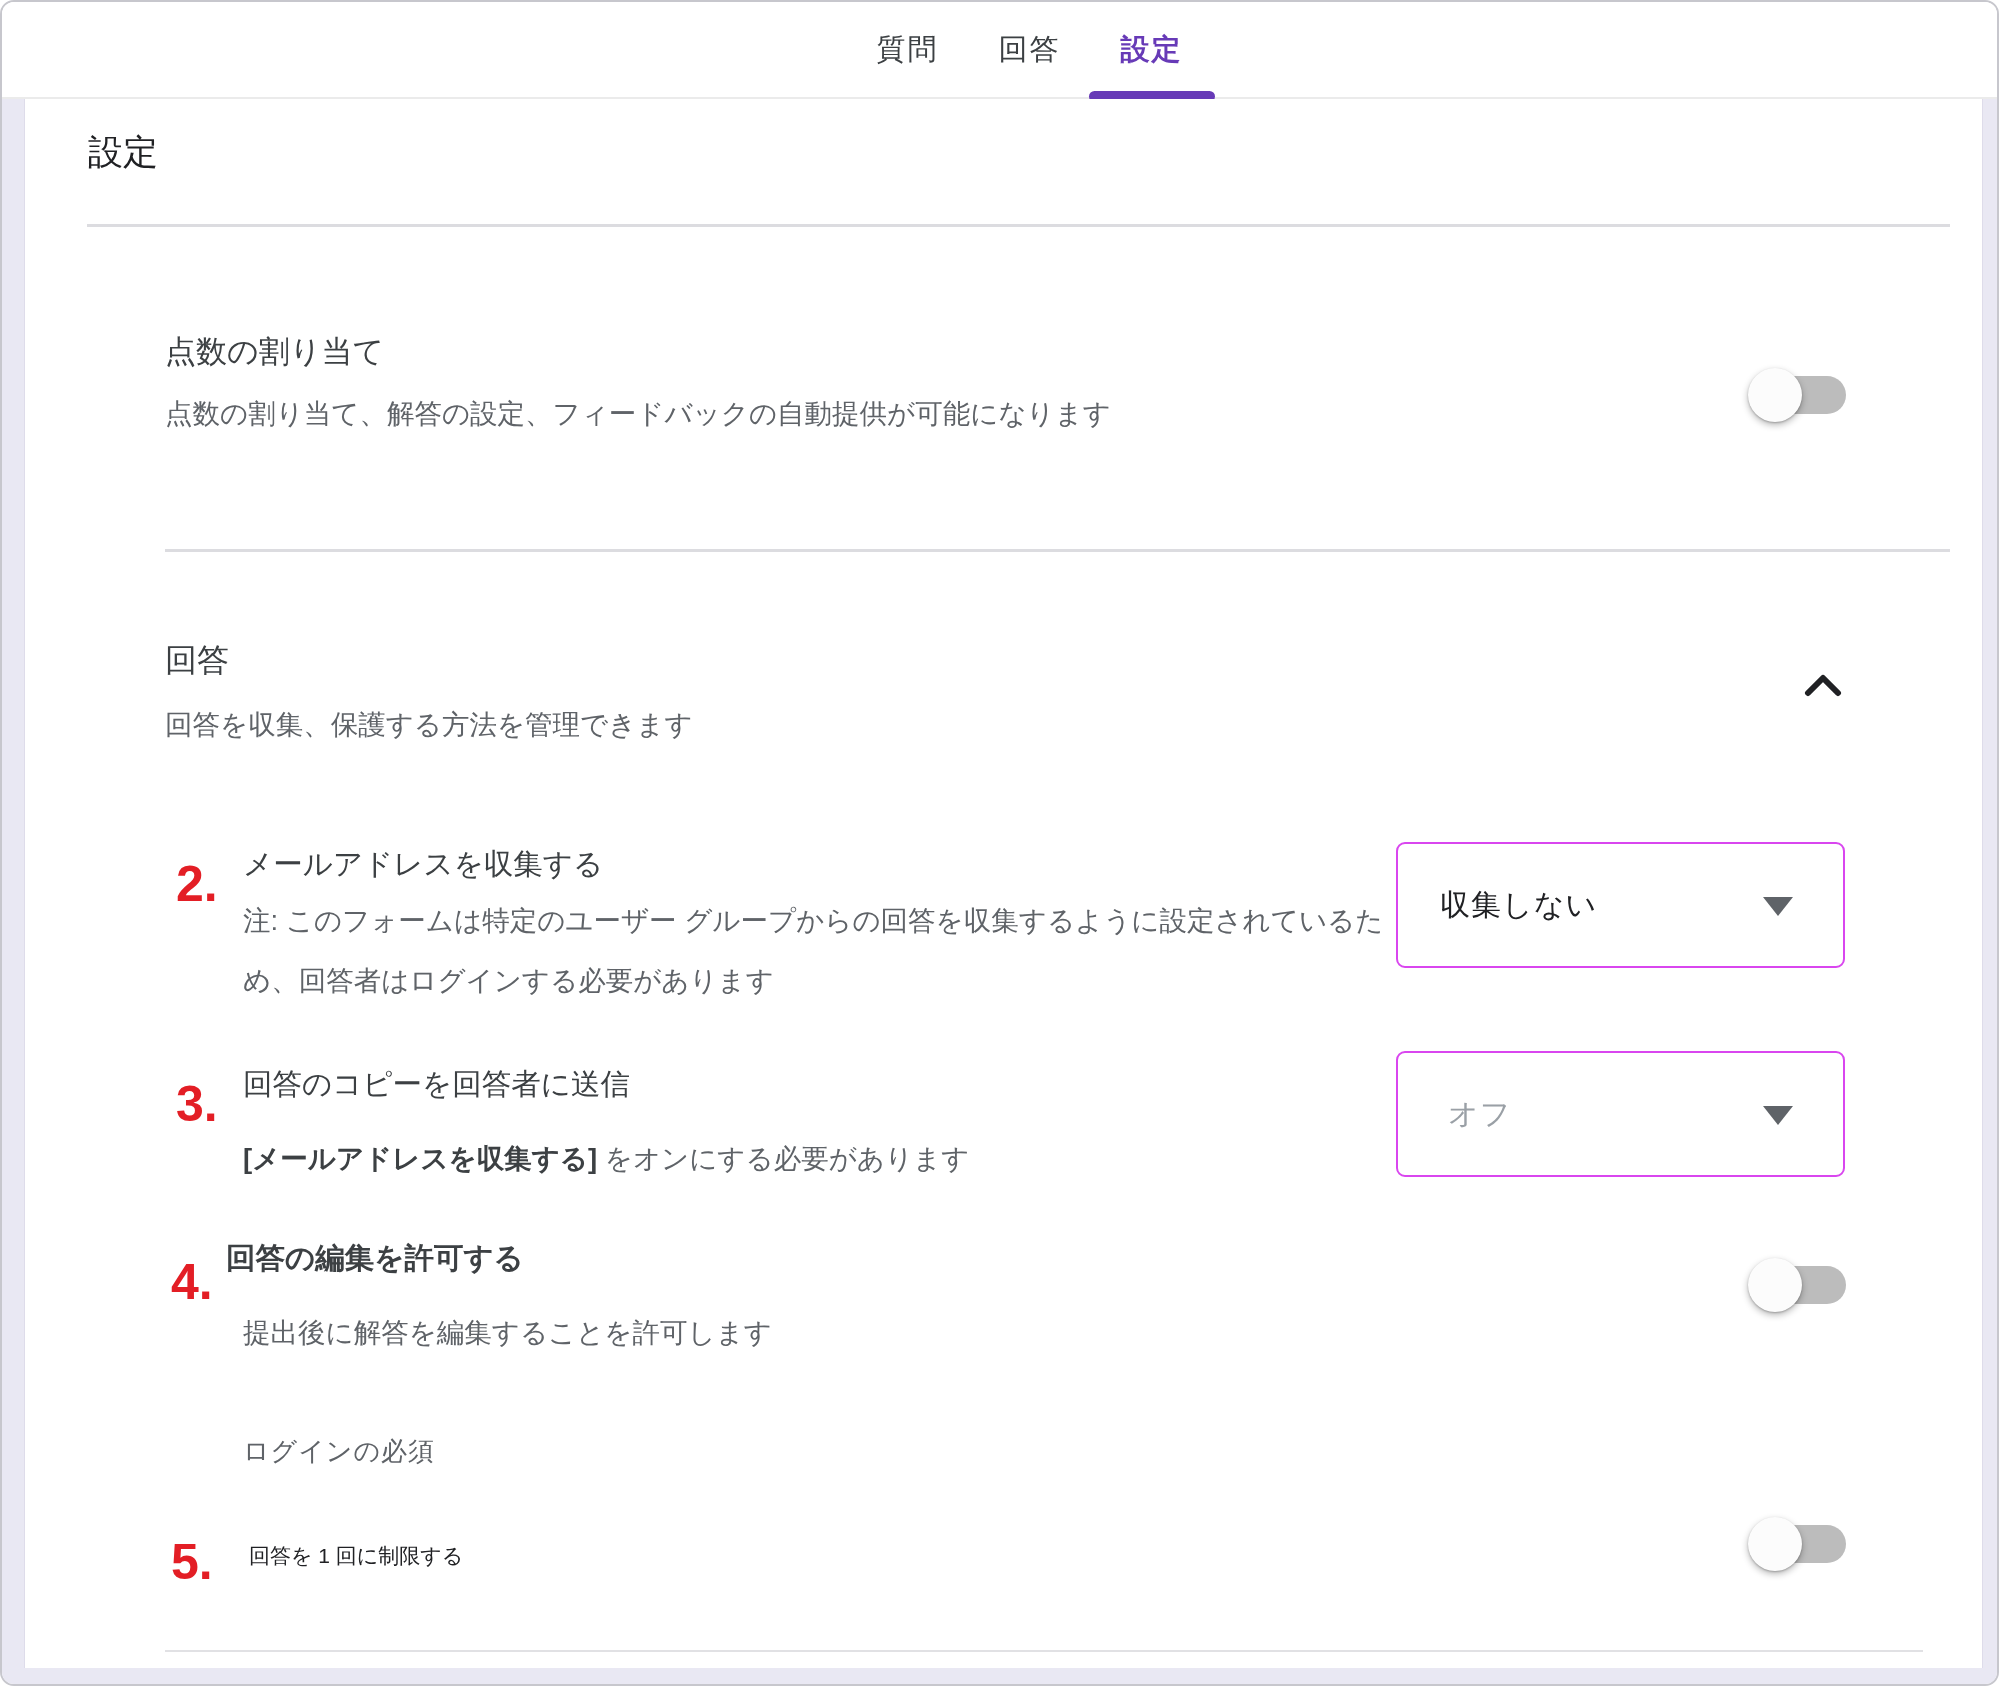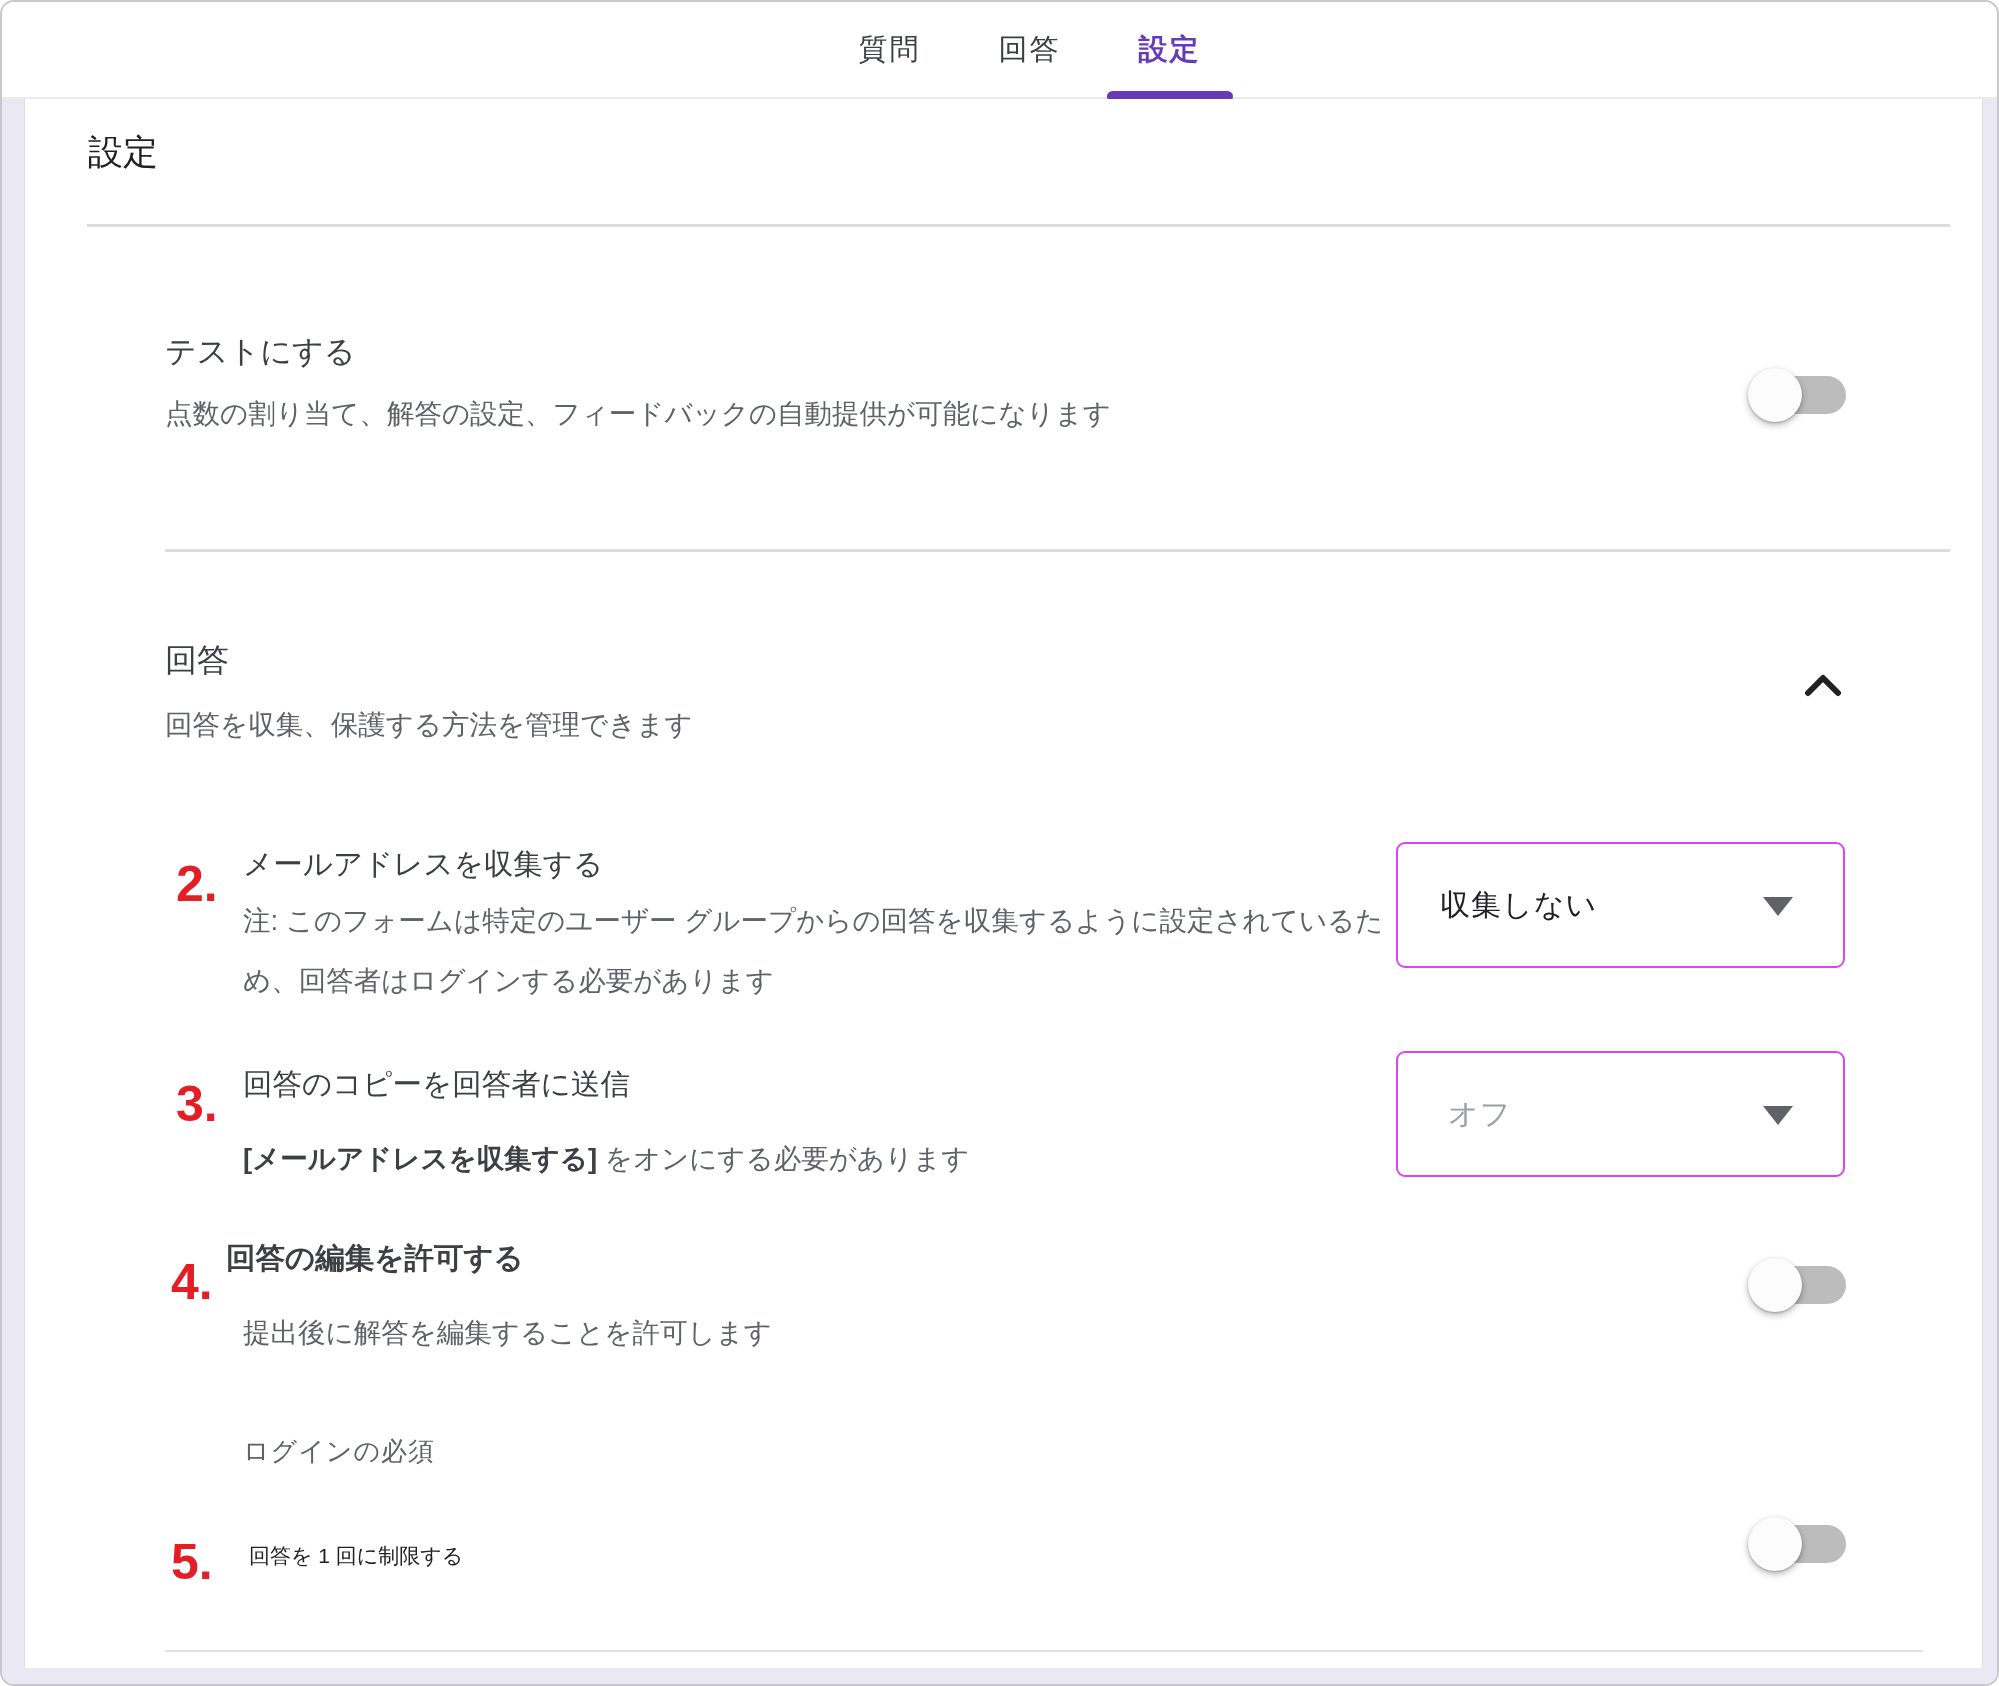--- a/index.html
+++ b/index.html
@@ -4,21 +4,21 @@
 <style>
   html,body{margin:0;padding:0;background:#ffffff;}
   .frame{
     position:relative;width:1999px;height:1686px;box-sizing:border-box;
     background:#ffffff;border:2px solid #c7c7cd;border-radius:14px;overflow:hidden;
     font-family:"Liberation Sans","DejaVu Sans",sans-serif;color:#202124;
   }
   
   .tabbar{
     position:absolute;top:0;left:0;width:100%;height:97px;background:#fff;
-    display:flex;justify-content:center;align-items:center;gap:78px;
+    display:flex;justify-content:center;align-items:center;gap:60px;
     border-bottom:2px solid #ebebeb;box-sizing:border-box;padding-left:60px;
   }
   .tab{
     position:relative;height:97px;display:flex;align-items:center;
     font-size:29px;color:#3c4043;letter-spacing:2px;cursor:pointer;
   }
   .tab.active{color:#673ab7;font-weight:bold;}
   .tab.active .tab-underline{
     position:absolute;left:50%;transform:translateX(-50%);bottom:-4px;
     width:126px;height:11px;background:#673ab7;border-radius:6px;
@@ -80,21 +80,21 @@
   </div>
 
   <div class="page-bg"></div>
 
   <div class="card">
 
     <div class="abs page-title" style="left:63px;top:30px;">設定</div>
 
     <div class="divider" style="left:62px;top:125px;width:1863px;"></div>
 
-    <div class="abs sec-title" style="left:140px;top:232px;">テストにする</div>
+    <div class="abs sec-title" style="left:140px;top:232px;">点数の割り当て</div>
     <div class="abs sec-desc" style="left:140px;top:297px;">点数の割り当て、解答の設定、フィードバックの自動提供が可能になります</div>
     <div class="toggle" style="left:1725px;top:277px;">
       <div class="track"></div>
       <div class="knob"></div>
     </div>
 
     <div class="divider" style="left:140px;top:450px;width:1785px;"></div>
 
     <div class="abs sec-title" style="left:140px;top:540px;font-size:32px;">回答</div>
     <div class="abs sec-desc" style="left:140px;top:608px;">回答を収集、保護する方法を管理できます</div>

